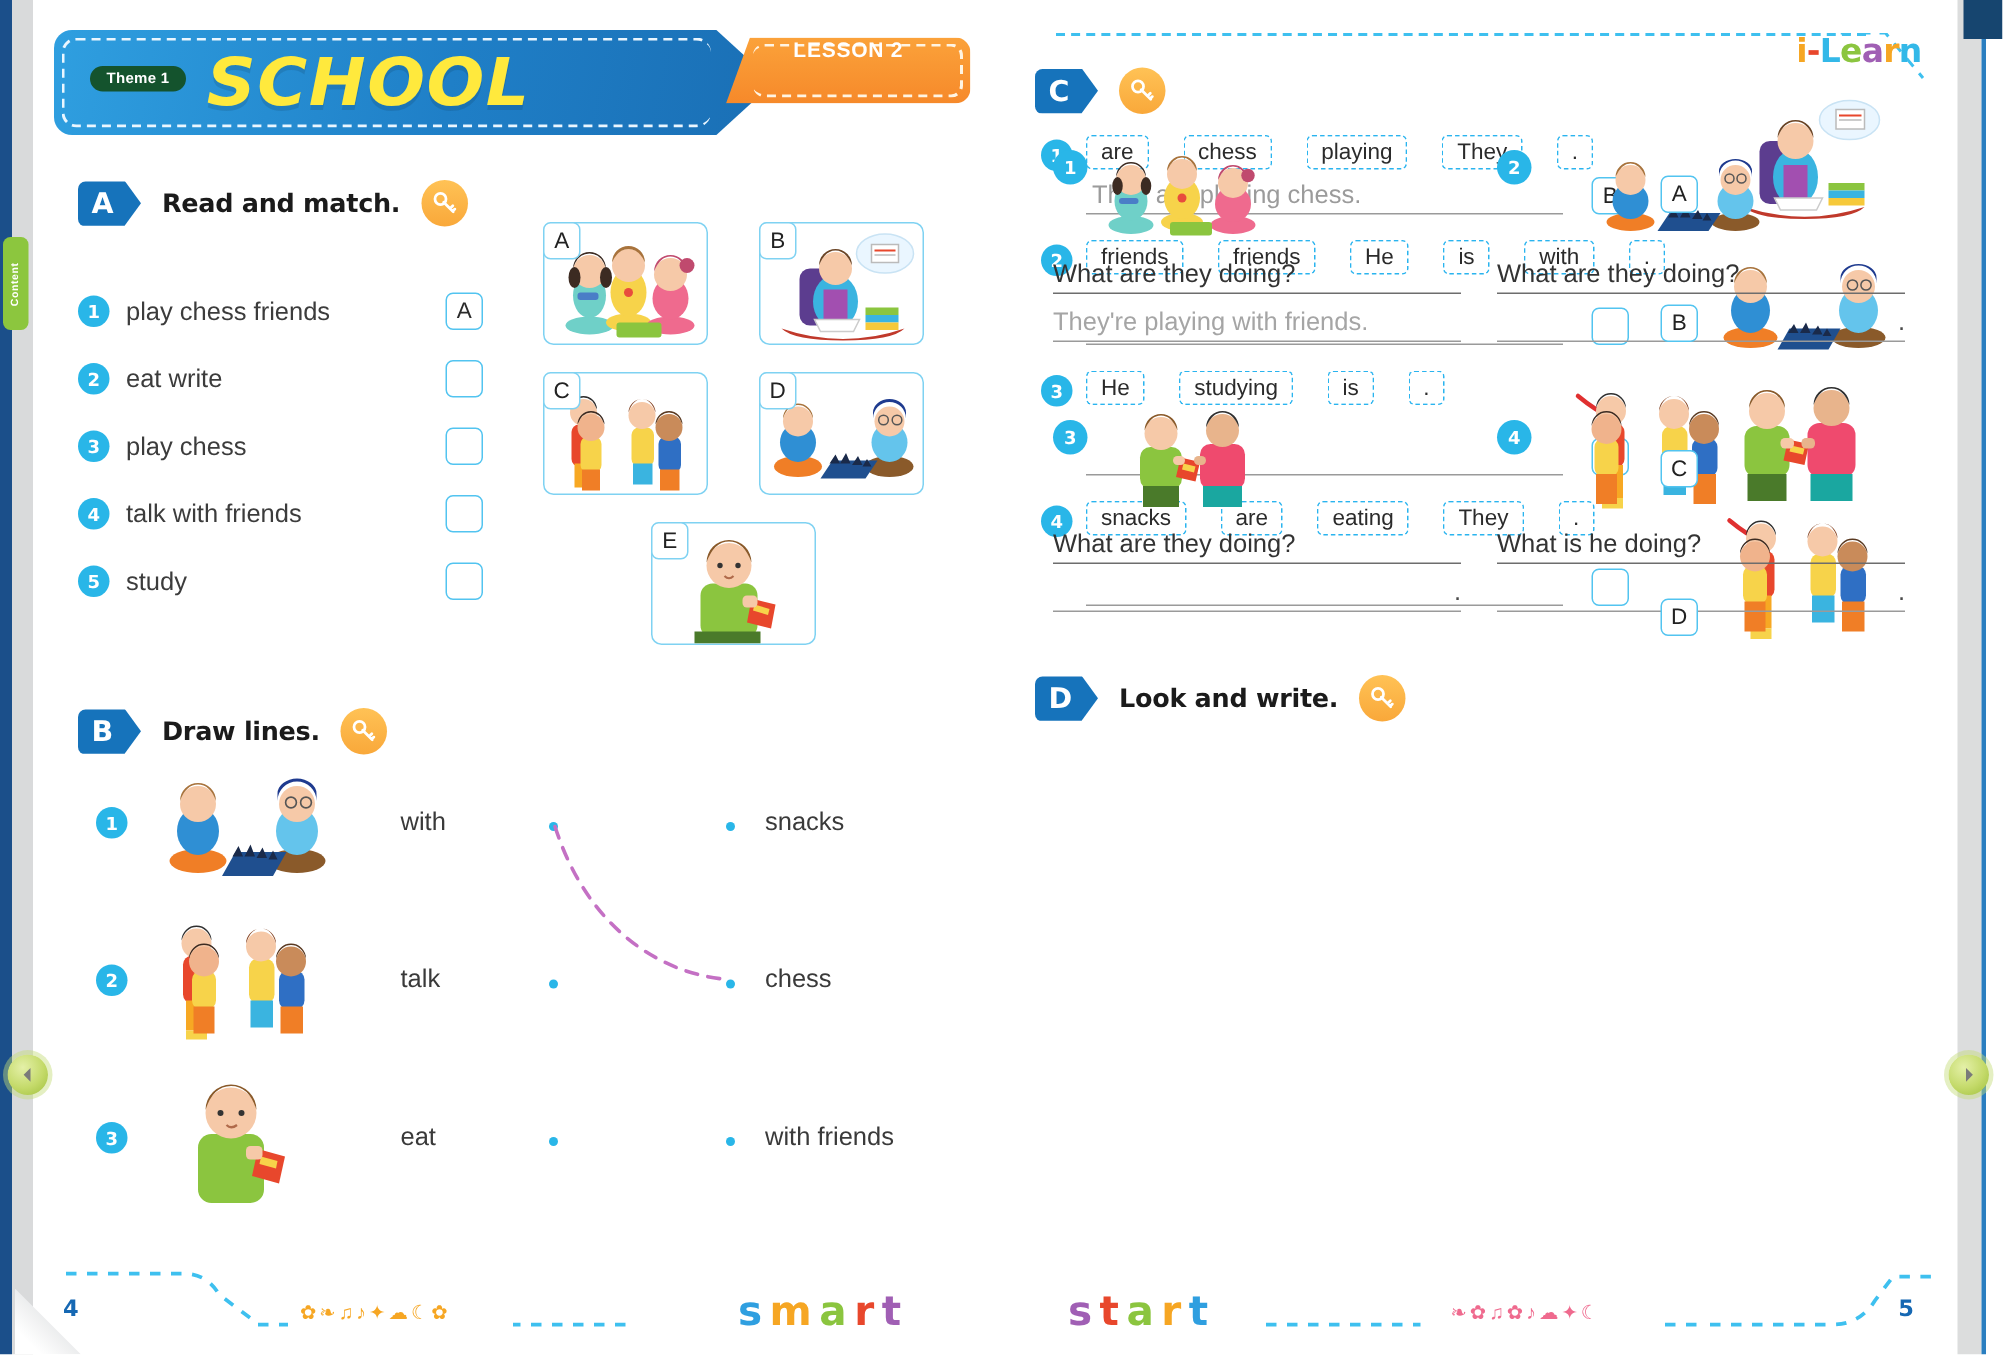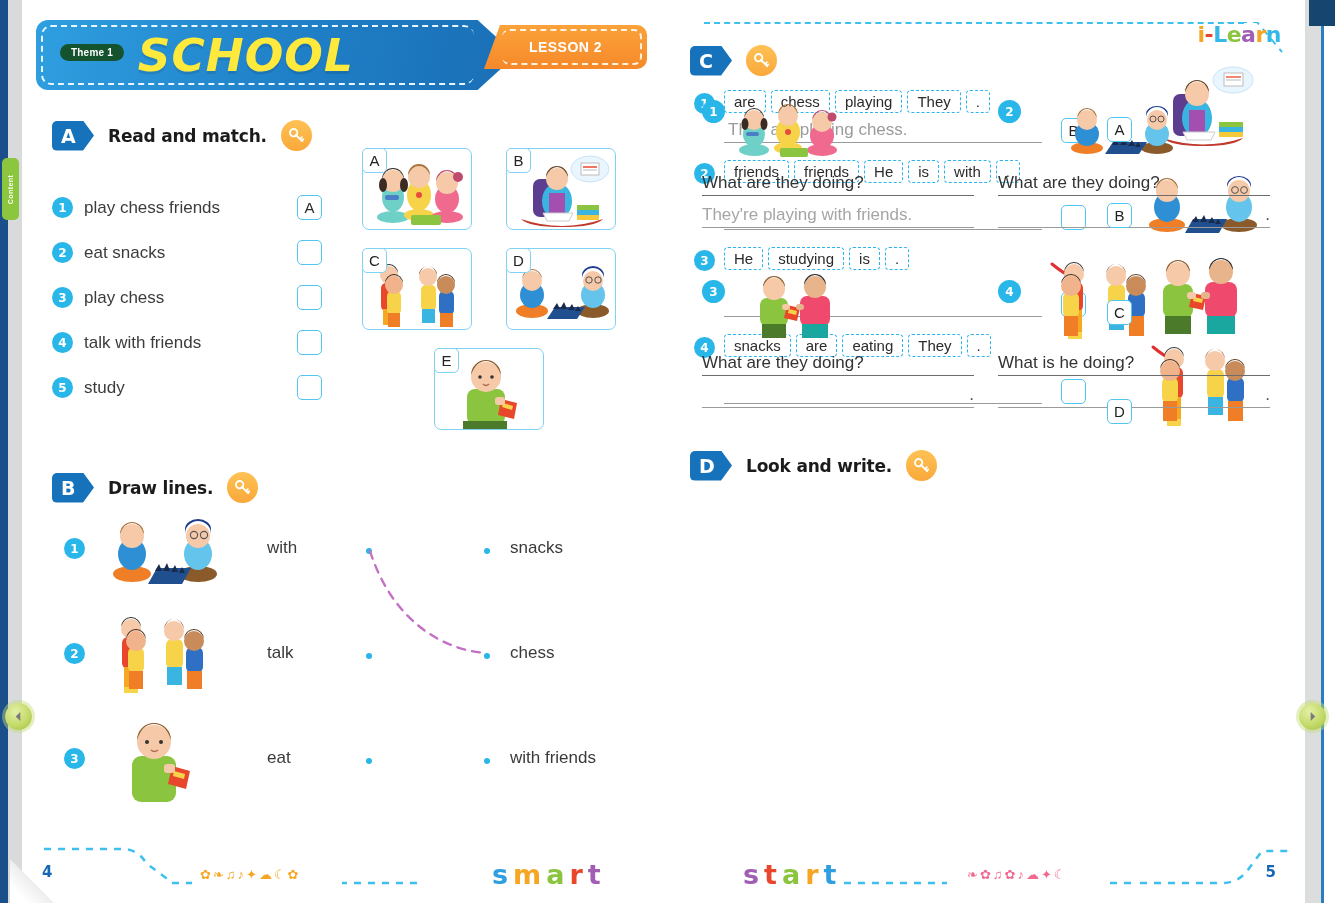--- a/index.html
+++ b/index.html
@@ -71,21 +71,21 @@
     font-size:44px; font-weight:900; font-style:italic;
     color:#ffe93d; letter-spacing:1px;
     text-shadow:0 3px 0 rgba(0,0,0,.10);
     transform:scaleX(1.03);
   }
   .lesson-tag {
     position:absolute; left:462px; top:25px; width:163px; height:44px;
     background:linear-gradient(180deg,#fba23a 0%,#f6892a 100%);
     clip-path:polygon(16px 0, 100% 0, 100% 100%, 0 100%, 8px 50%);
     border-radius:0 10px 10px 0;
-    display:flex; align-items:center; justify-content:center;
+    display:flex; align-items:flex-start; justify-content:center;
   }
   .lesson-tag .dash {
     position:absolute; left:18px; top:4px; right:5px; bottom:4px;
     border:2px dashed #fff4e2; border-radius:8px; border-left:none;
   }
   .lesson-tag span { position:relative; color:#fff; font-weight:bold; font-size:14px; letter-spacing:.5px; }
 
   
   .ex-head { position:absolute; display:flex; align-items:center; gap:14px; }
   .ex-badge {
@@ -149,21 +149,21 @@
     font-size:22px; font-weight:bold; font-family:"DejaVu Sans", sans-serif;
     letter-spacing:-.5px;
   }
   .ilearn .c1{color:#f6a623}.ilearn .c2{color:#e8472c}.ilearn .c3{color:#33b8e8}
   .ilearn .c4{color:#8bc53f}.ilearn .c5{color:#a05fb4}.ilearn .c6{color:#f6a623}
   .ilearn .c7{color:#33b8e8}
 
   
   #c-list { position:absolute; left:8px; top:90px; width:400px; }
   .c-item { position:relative; margin-bottom:17px; }
-  .c-tiles { display:flex; align-items:center; gap:5px; margin-left:34px; }
+  .c-tiles { display:flex; align-items:center; gap:23px; margin-left:34px; }
   .tile {
     border:1.7px dashed #2ab4ef; border-radius:4px;
     padding:2px 9px; font-size:15px; color:#2b2b2b;
     font-family:"Liberation Sans", sans-serif; background:#fff;
   }
   .c-item .num-bullet { position:absolute; left:4px; top:3px; }
   .c-answer-row { display:flex; align-items:flex-end; margin-top:3px; margin-left:34px; }
   .c-line {
     width:318px; border-bottom:1.5px solid #9a9a9a; height:27px;
     font-size:17px; color:#9b9b9b; padding-left:4px;
@@ -244,21 +244,21 @@
       </div>
 
       <div id="a-list">
         <div class="a-row">
           <div class="num-bullet">1</div>
           <div class="word-txt">play chess friends</div>
           <div class="ans-box">A</div>
         </div>
         <div class="a-row">
           <div class="num-bullet">2</div>
-          <div class="word-txt">eat snacks</div>
+          <div class="word-txt">eat write</div>
           <div class="ans-box"></div>
         </div>
         <div class="a-row">
           <div class="num-bullet">3</div>
           <div class="word-txt">play chess</div>
           <div class="ans-box"></div>
         </div>
         <div class="a-row">
           <div class="num-bullet">4</div>
           <div class="word-txt">talk with friends</div>
@@ -795,21 +795,21 @@
 
       <div class="f-page-num" style="left:20px; top:32px;">4</div>
       <div class="f-page-num" style="right:20px; top:32px;">5</div>
 
       <div class="doodles" style="left:178px; top:36px; color:#f6a623;">✿❧♫♪✦☁☾✿</div>
       <div class="doodles" style="left:945px; top:36px; color:#ef6a8e;">❧✿♫✿♪☁✦☾</div>
 
       <div class="smart-start" style="left:470px; top:28px;">
         <span class="ss1">s</span><span class="ss2">m</span><span class="ss3">a</span><span class="ss4">r</span><span class="ss5">t</span>
       </div>
-      <div class="smart-start" style="left:721px; top:28px;">
+      <div class="smart-start" style="left:690px; top:28px;">
         <span class="ss5">s</span><span class="ss4">t</span><span class="ss3">a</span><span class="ss2">r</span><span class="ss1">t</span>
       </div>
     </div>
 
   </div>
 
   <div class="edge-right-gray"></div>
   <div class="edge-right-line"></div>
   <div class="corner-tab"></div>
 

